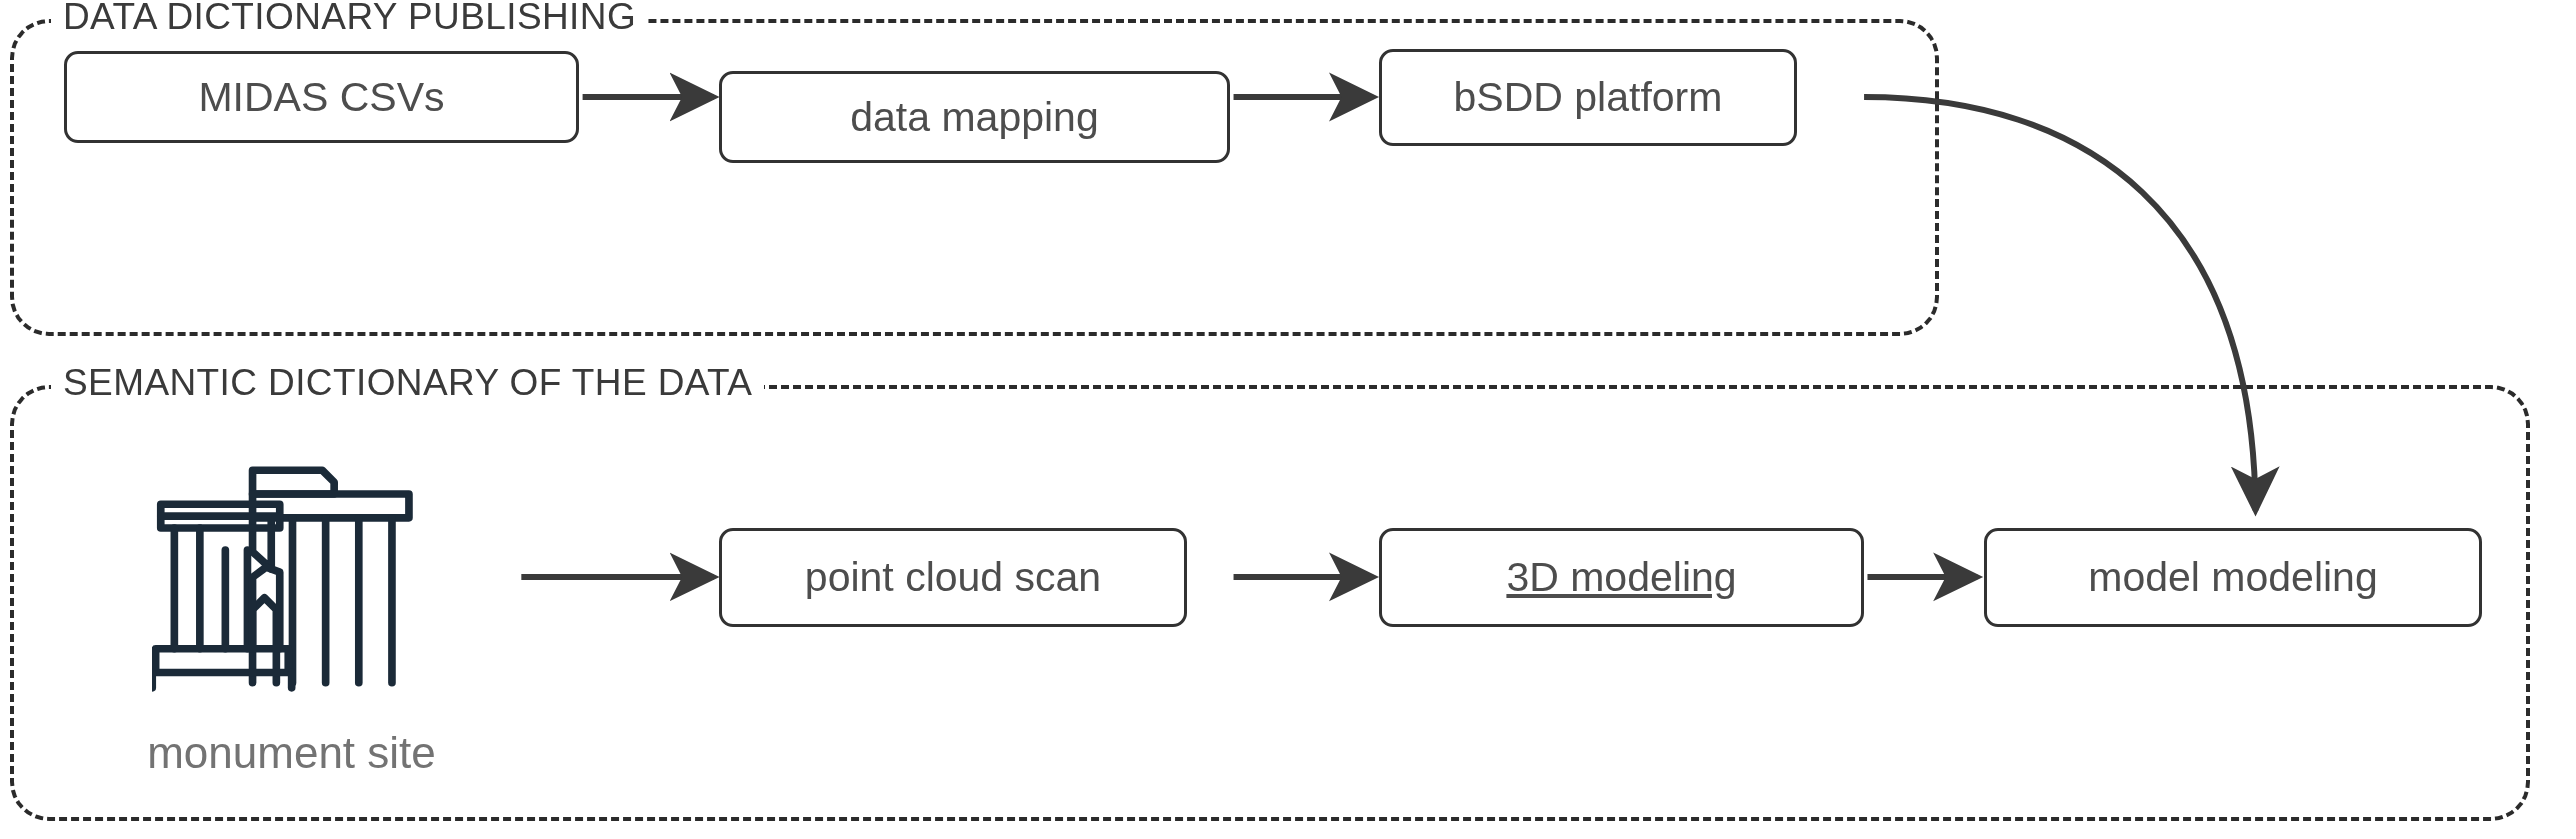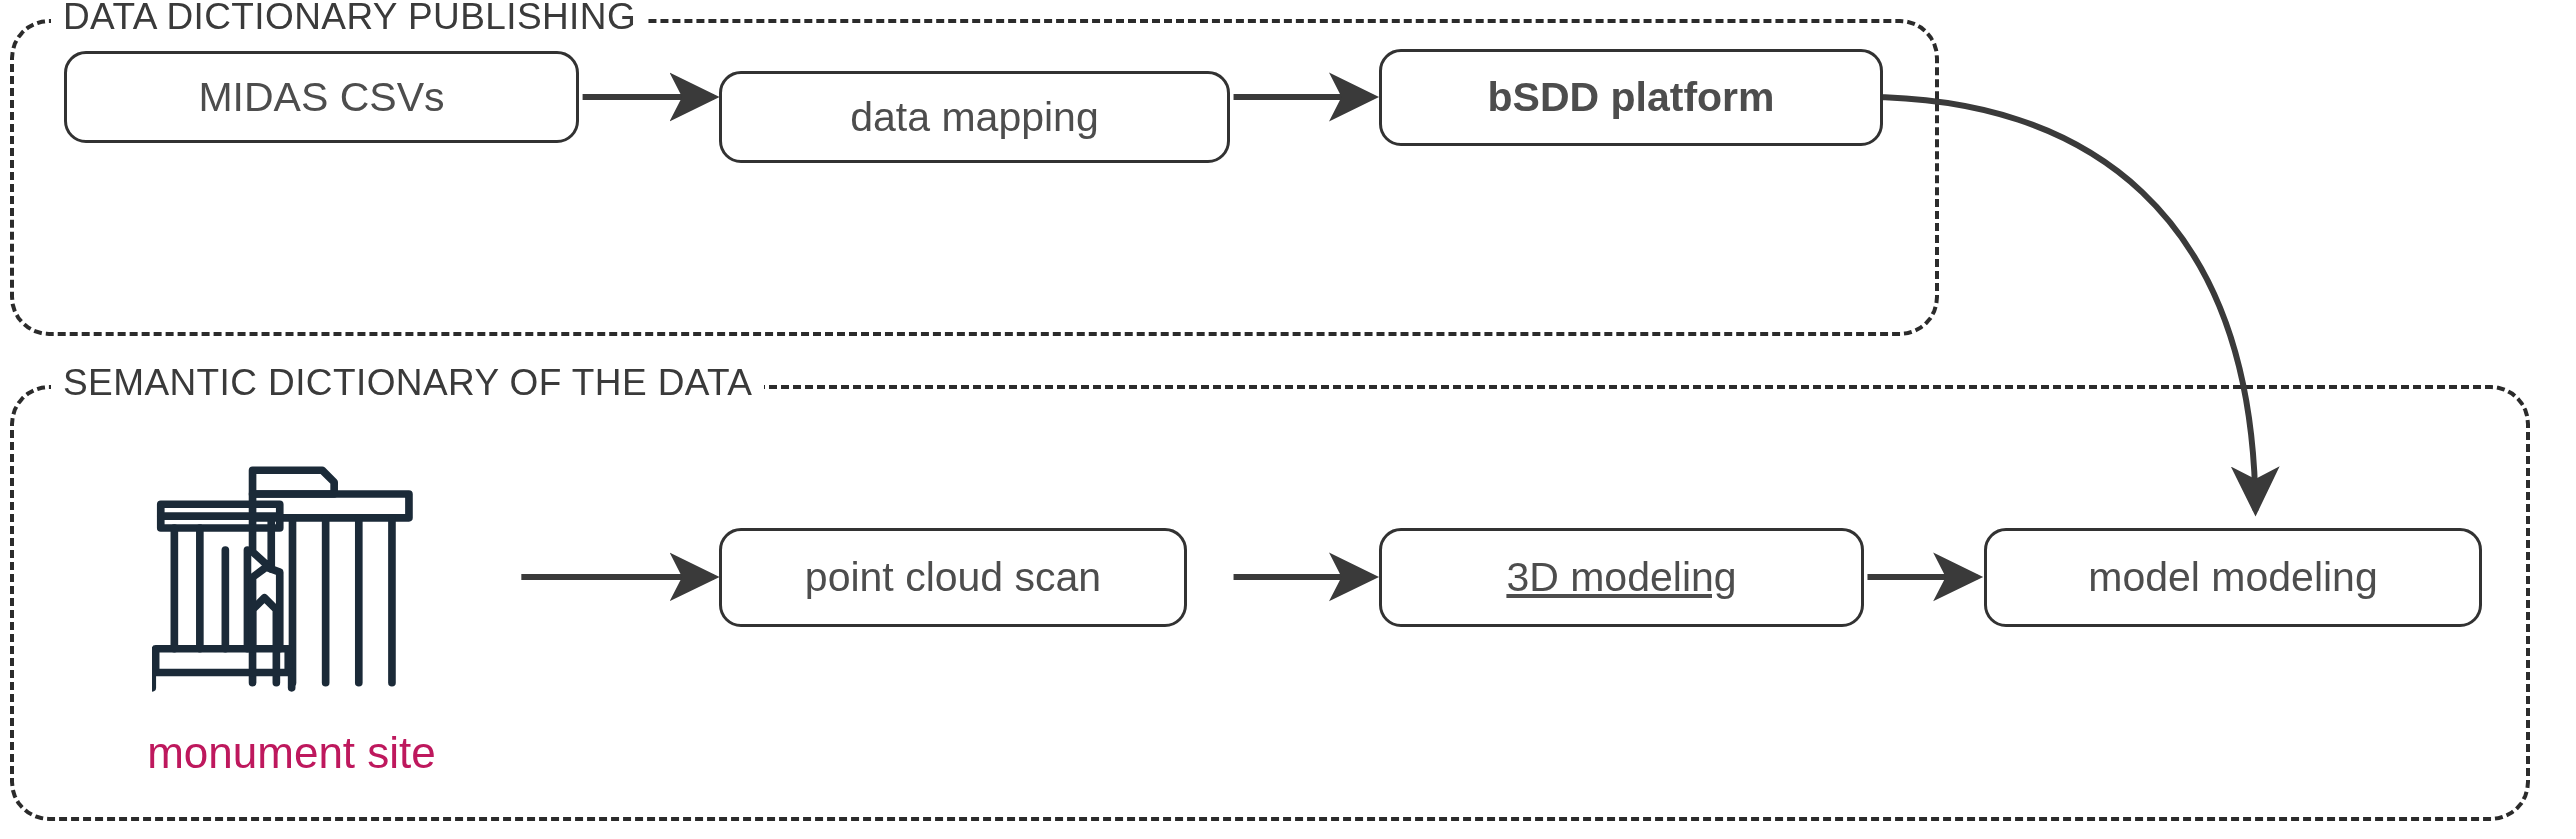--- a/index.html
+++ b/index.html
@@ -13,34 +13,34 @@
   #group-publishing{left:10.2px;top:19px;width:1929px;height:317px;}
   #group-enrichment{left:10.2px;top:385px;width:2520px;height:436px;}
 
   .group-title{position:absolute;background:#ffffff;color:#3a3a3a;
      font-size:37px;letter-spacing:0.4px;line-height:1;white-space:nowrap;padding:0 12px;}
   #title-publishing{left:51px;top:-1.7px;}
   #title-enrichment{left:51px;top:364px;}
 
   
   .node{position:absolute;box-sizing:border-box;background:#ffffff;
-        border:3.4px solid #323232;border-radius:22px;
+        border:3.4px solid #323232;border-radius:14px;
         display:flex;align-items:center;justify-content:center;
         color:#4d4d4d;font-size:41px;white-space:nowrap;}
   #node-midas      {left:64px; top:51px;  width:515px;height:92px;}
   #node-mapping    {left:719px;top:51px;  width:511px;height:92px;margin-top:20px;}
-  #node-bsdd       {left:1379px;top:49px; width:504px;height:97px;font-weight:bold;}
+  #node-bsdd       {left:1379px;top:49px; width:418px;height:97px;}
   #node-pointcloud {left:719px;top:528px; width:468px;height:99px;}
   #node-3d         {left:1379px;top:528px;width:485px;height:99px;text-decoration:underline;}
   #node-labelling  {left:1984px;top:528px;width:498px;height:99px;}
 
   
   #monument-icon{position:absolute;left:152px;top:460px;width:281px;height:255px;}
   #monument-caption{position:absolute;left:83px;top:728px;width:417px;text-align:center;
-     color:#be185d;font-size:44px;white-space:nowrap;}
+     color:#737373;font-size:44px;white-space:nowrap;}
 </style>
 </head>
 <body>
 
 <div class="stage">
 
   <div class="group" id="group-publishing"></div>
   <div class="group-title" id="title-publishing">DATA DICTIONARY PUBLISHING</div>
 
   <div class="group" id="group-enrichment"></div>

